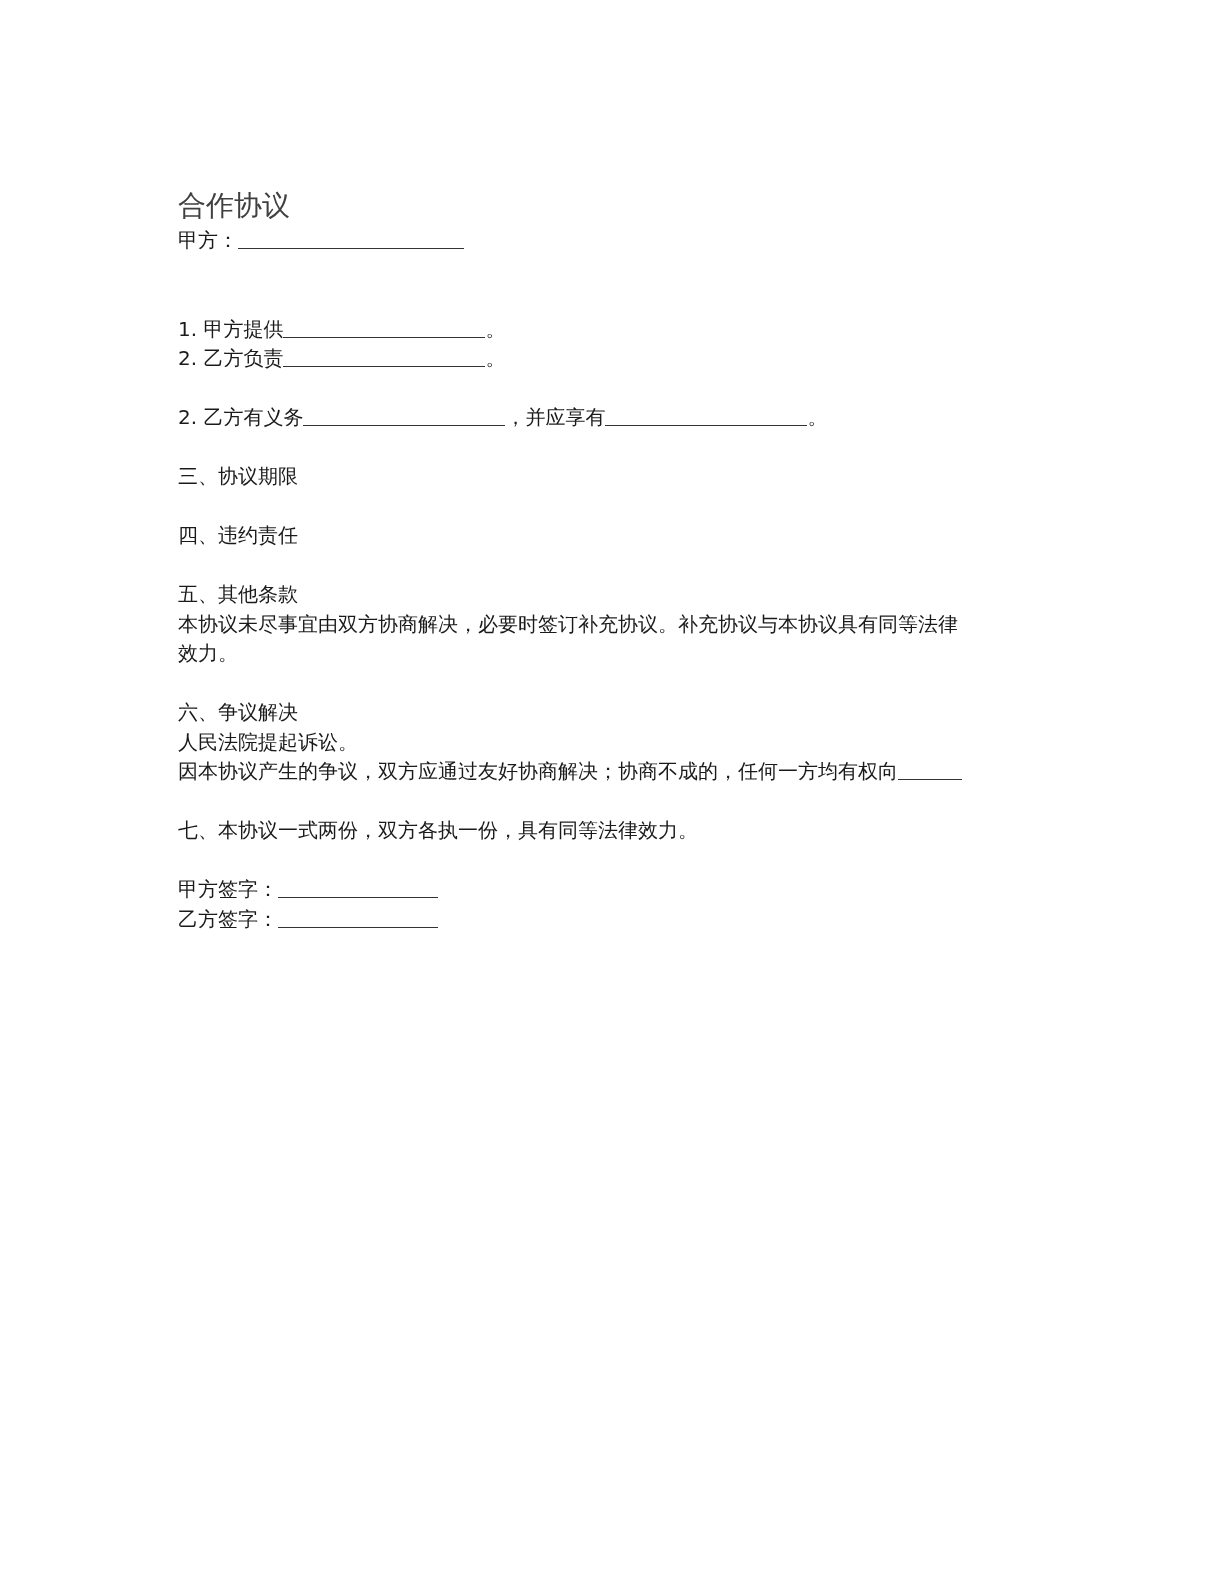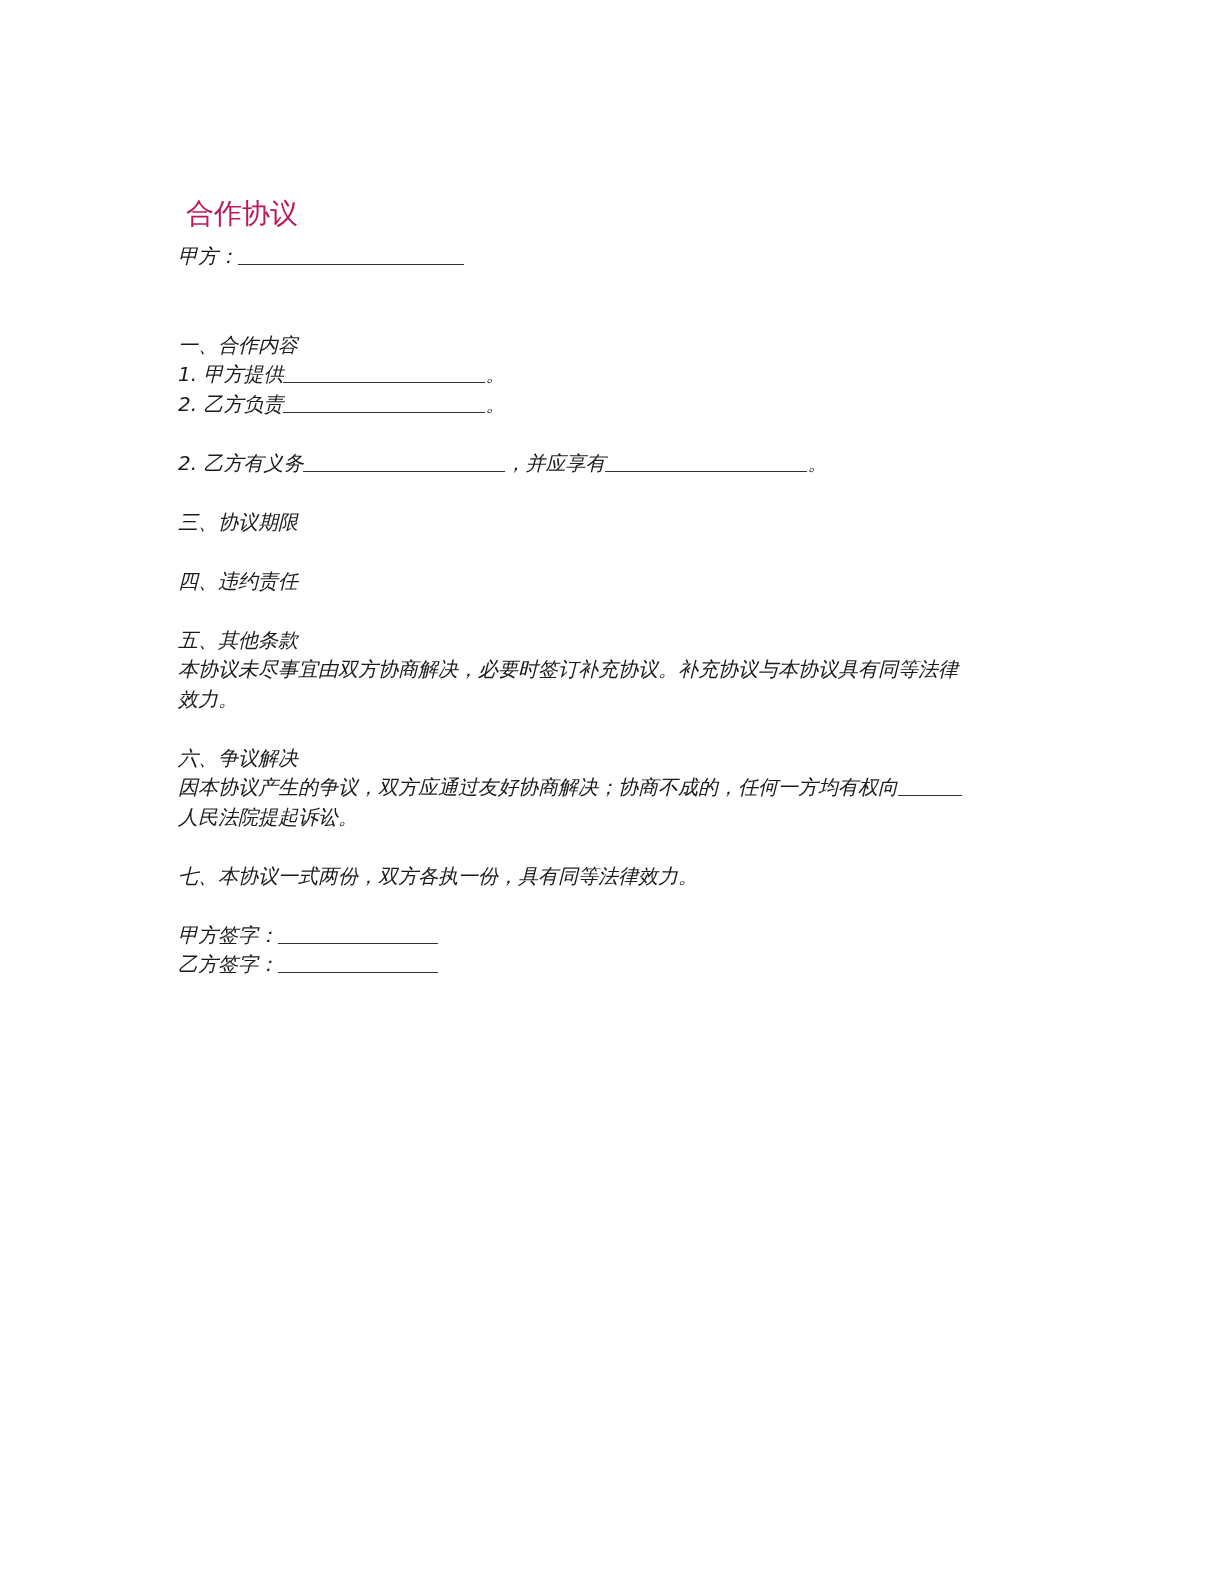--- a/index.html
+++ b/index.html
@@ -15,32 +15,31 @@
       color: #1a1a1a;
     }
     .page {
       position: absolute;
       left: 178px;
       top: 186px;
       width: 860px;
     }
     .title {
       font-size: 28px;
-      color: #be185d;
+      color: #404040;
       line-height: 40px;
       height: 40px;
-      margin: 8px;
+      margin: 0;
       font-weight: normal;
     }
     .line {
       font-size: 20px;
       line-height: 29.5px;
       white-space: pre-wrap;
       margin: 0;
-      font-style: italic;
     }
     .gap {
       height: 29.5px;
     }
     .blank {
       display: inline-block;
       border-bottom: 1.5px solid #333;
       height: 20px;
       vertical-align: -2px;
     }
@@ -54,42 +53,41 @@
 <body>
 
 <div class="page">
   <h1 class="title">合作协议</h1>
 
   <p class="line"><span>甲方：</span><span class="blank w-xl"></span></p>
 
   <div class="gap"></div>
 
   <div class="gap"></div>
-  <p class="line">一、合作内容</p>
   <p class="line"><span>1. 甲方提供</span><span class="blank w-l"></span><span>。</span></p>
   <p class="line"><span>2. 乙方负责</span><span class="blank w-l"></span><span>。</span></p>
 
   <div class="gap"></div>
   <p class="line"><span>2. 乙方有义务</span><span class="blank w-l"></span><span>，并应享有</span><span class="blank w-l"></span><span>。</span></p>
 
   <div class="gap"></div>
   <p class="line">三、协议期限</p>
 
   <div class="gap"></div>
   <p class="line">四、违约责任</p>
 
   <div class="gap"></div>
   <p class="line">五、其他条款</p>
   <p class="line">本协议未尽事宜由双方协商解决，必要时签订补充协议。补充协议与本协议具有同等法律</p>
   <p class="line">效力。</p>
 
   <div class="gap"></div>
   <p class="line">六、争议解决</p>
+  <p class="line">人民法院提起诉讼。</p>
   <p class="line"><span>因本协议产生的争议，双方应通过友好协商解决；协商不成的，任何一方均有权向</span><span class="blank w-s"></span></p>
-  <p class="line">人民法院提起诉讼。</p>
 
   <div class="gap"></div>
   <p class="line">七、本协议一式两份，双方各执一份，具有同等法律效力。</p>
 
   <div class="gap"></div>
   <p class="line"><span>甲方签字：</span><span class="blank w-m"></span></p>
   <p class="line"><span>乙方签字：</span><span class="blank w-m"></span></p>
 </div>
 
 </body></html>

